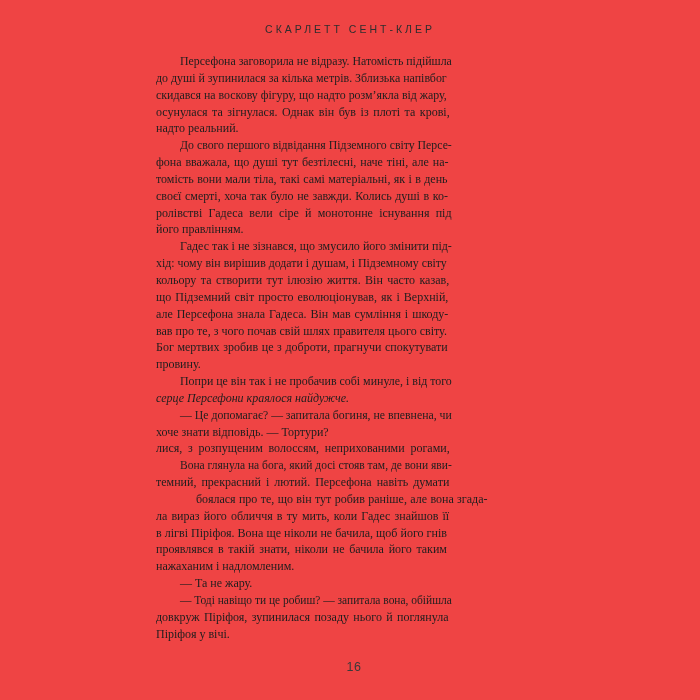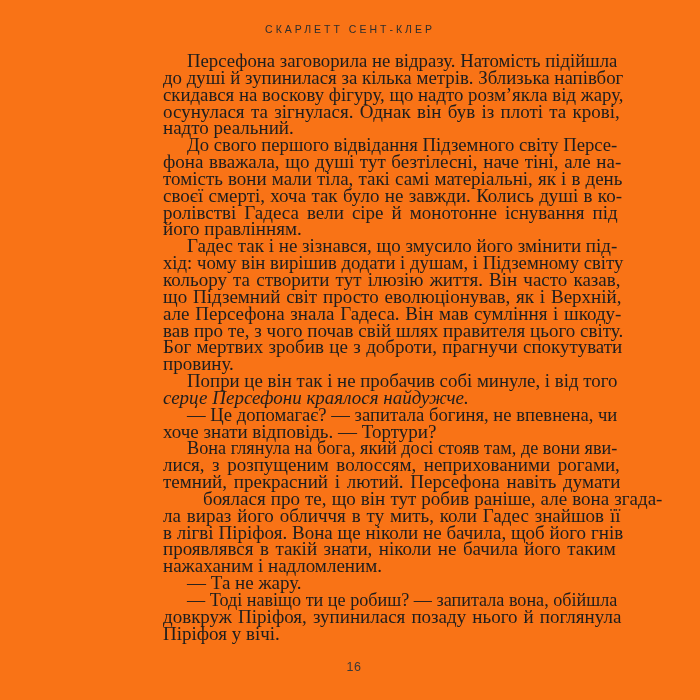--- a/index.html
+++ b/index.html
@@ -22,24 +22,24 @@
     right: 0;
     text-align: center;
     font-family: "Liberation Sans", sans-serif;
     font-size: 10.5px;
     font-weight: 500;
     letter-spacing: 3px;
     color: #2e2e2e;
   }
   .text-block {
     position: absolute;
-    left: 163px;
+    left: 156px;
     top: 53px;
     width: 368px;
-    font-size: 19px;
+    font-size: 12px;
     line-height: 16.85px;
     color: #1e1e1e;
   }
   .paragraph { margin: 0; }
   .line {
     height: 16.85px;
     white-space: nowrap;
     overflow: visible;
   }
   .line.indent { padding-left: 24px; }
@@ -52,21 +52,21 @@
     text-align: center;
     font-family: "Liberation Sans", sans-serif;
     font-size: 12.5px;
     letter-spacing: 0.5px;
     color: #3a3a3a;
   }
 </style>
 </head>
 <body>
 
-<div class="page" id="page-root" style="background: #f97316;">
+<div class="page" id="page-root" style="background: #ef4444;">
   <div class="running-header" style="color: rgb(46, 46, 46);">СКАРЛЕТТ СЕНТ-КЛЕР</div>
   <div class="text-block" id="text-block" style="color: rgb(30, 30, 30);">
       <div class="paragraph">
         <div class="line indent"><span class="lt" style="word-spacing: 0px; transform: scaleX(0.986159);">Персефона заговорила не відразу. Натомість підійшла</span></div>
         <div class="line"><span class="lt" style="word-spacing: 0px; transform: scaleX(0.992959);">до душі й зупинилася за кілька метрів. Зблизька напівбог</span></div>
         <div class="line"><span class="lt" style="word-spacing: 0px; transform: scaleX(0.989247);">скидався на воскову фігуру, що надто розм’якла від жару,</span></div>
         <div class="line"><span class="lt" style="word-spacing: 1.55903px;">осунулася та зігнулася. Однак він був із плоті та крові,</span></div>
         <div class="line last"><span class="lt" style="word-spacing: 0px;">надто реальний.</span></div>
       </div>
       <div class="paragraph">
@@ -89,22 +89,22 @@
       </div>
       <div class="paragraph">
         <div class="line indent"><span class="lt" style="word-spacing: 0px; transform: scaleX(0.992159);">Попри це він так і не пробачив собі минуле, і від того</span></div>
         <div class="line last"><span class="lt" style="word-spacing: 0px; font-style: italic;">серце Персефони краялося найдужче.</span></div>
       </div>
       <div class="paragraph">
         <div class="line indent"><span class="lt" style="word-spacing: 0px; transform: scaleX(0.981499);">— Це допомагає? — запитала богиня, не впевнена, чи</span></div>
         <div class="line last"><span class="lt" style="word-spacing: 0px;">хоче знати відповідь. — Тортури?</span></div>
       </div>
       <div class="paragraph">
+        <div class="line"><span class="lt" style="word-spacing: 2.79062px;">лися, з розпущеним волоссям, неприхованими рогами,</span></div>
         <div class="line indent"><span class="lt" style="word-spacing: 0px; transform: scaleX(0.95947);">Вона глянула на бога, який досі стояв там, де вони яви-</span></div>
-        <div class="line"><span class="lt" style="word-spacing: 2.79062px;">лися, з розпущеним волоссям, неприхованими рогами,</span></div>
         <div class="line"><span class="lt" style="word-spacing: 2.01562px;">темний, прекрасний і лютий. Персефона навіть думати</span></div>
         <div class="line"><span class="lt" style="word-spacing: 0.364063px; margin-left: 40px;">боялася про те, що він тут робив раніше, але вона згада-</span></div>
         <div class="line"><span class="lt" style="word-spacing: 1.13594px;">ла вираз його обличчя в ту мить, коли Гадес знайшов її</span></div>
         <div class="line"><span class="lt" style="word-spacing: 0.0890625px;">в лігві Піріфоя. Вона ще ніколи не бачила, щоб його гнів</span></div>
         <div class="line"><span class="lt" style="word-spacing: 1.70703px;">проявлявся в такій знати, ніколи не бачила його таким</span></div>
         <div class="line last"><span class="lt" style="word-spacing: 0px;">нажаханим і надломленим.</span></div>
       </div>
       <div class="paragraph">
         <div class="line indent last"><span class="lt" style="word-spacing: 0px;">— Та не жару.</span></div>
       </div>

